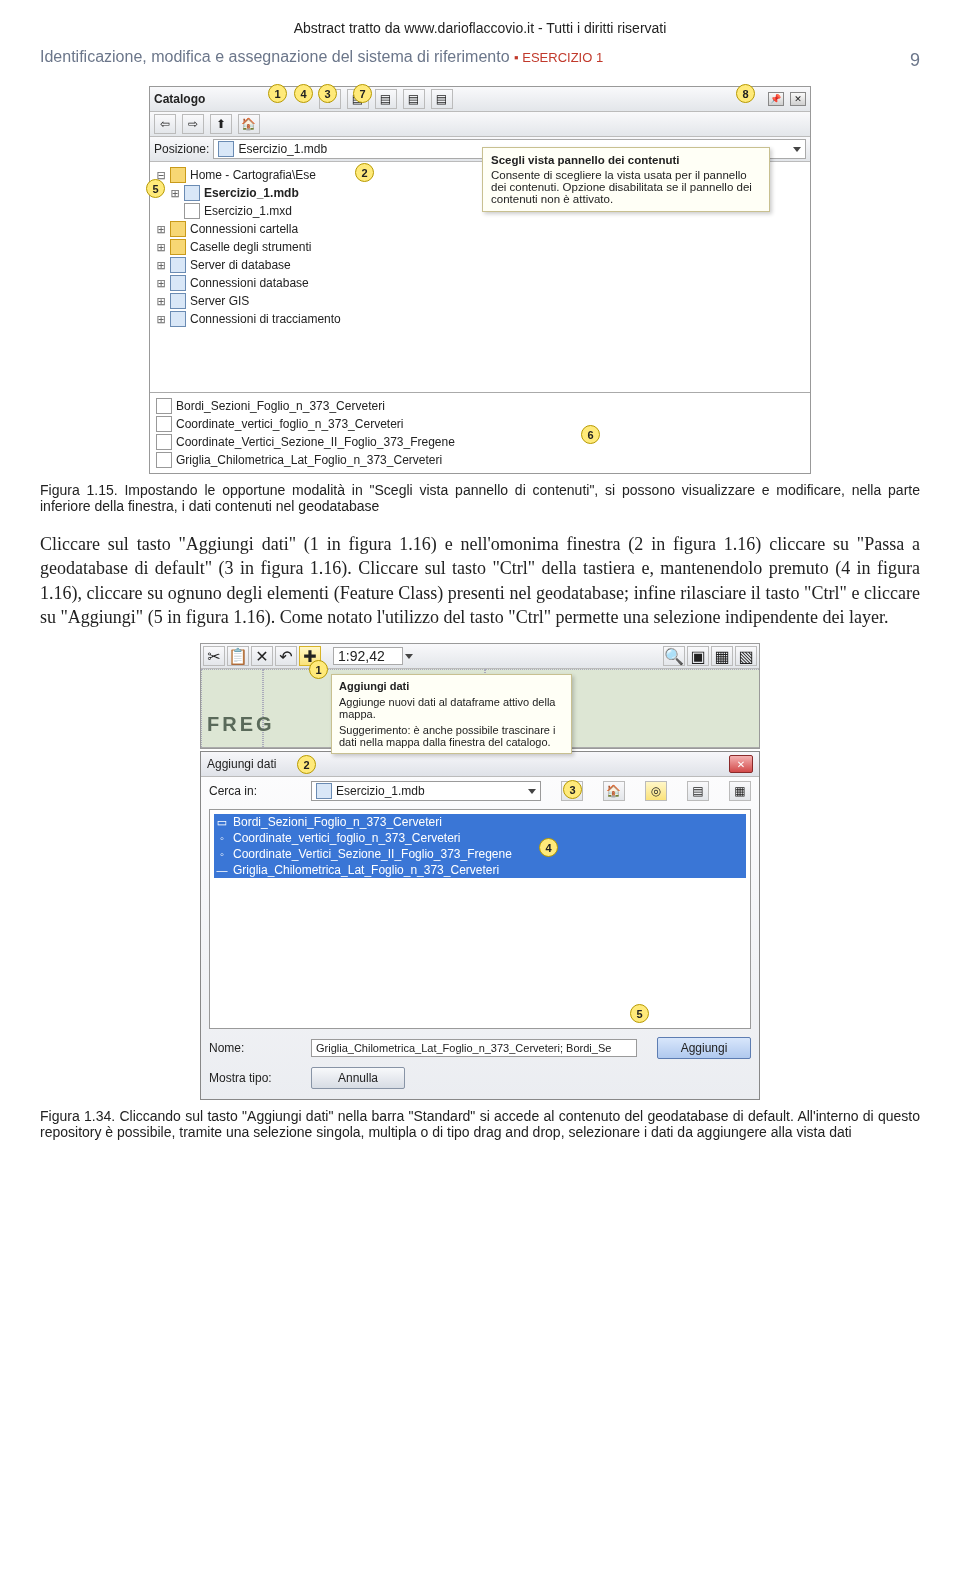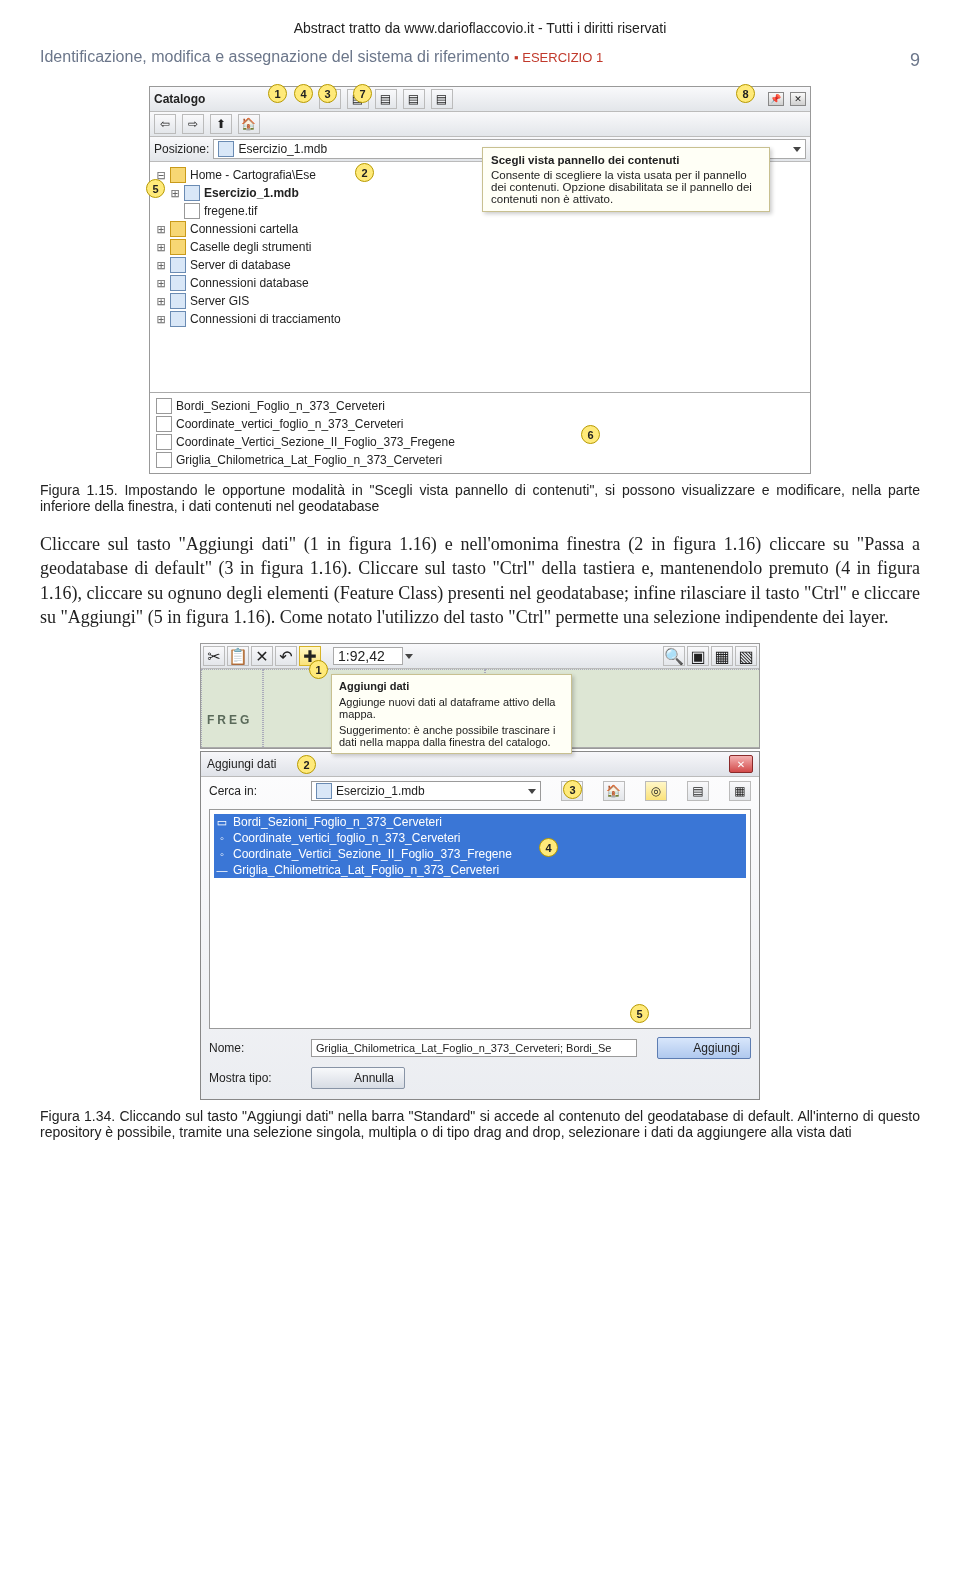--- a/index.html
+++ b/index.html
@@ -138,21 +138,21 @@
   .filelist {
     margin:4px 8px; height:210px; background:#fff; border:1px solid #9a9a9a; padding:4px;
   }
   .filelist .frow { display:flex; align-items:center; gap:4px; padding:1px; }
   .filelist .sel { background:#3a76d6; color:#fff; }
   .textfield { flex:1; background:#fff; border:1px solid #9a9a9a; padding:2px 4px; font-size:11px; overflow:hidden; text-overflow:ellipsis; white-space:nowrap;}
   .btn {
     min-width:72px; padding:3px 10px;
     background:linear-gradient(#f8f9fb,#d7dce4);
     border:1px solid #8894a6; border-radius:2px; font-size:12px;
-    text-align:right;
+    text-align:center;
   }
   .btn.primary { background:linear-gradient(#d8e6fb,#b0c9ee); border-color:#5d7db2;}
 
   .label-fixed { width: 82px; }
 </style>
 </head>
 <body>
 
 <div class="top-header">Abstract tratto da www.darioflaccovio.it - Tutti i diritti riservati</div>
 
@@ -216,21 +216,21 @@
         <span>Home - Cartografia\Ese</span>
       </div>
     <div class="tree-row indent">
         <span class="plus">⊞</span>
         <span class="ico ico-db"></span>
         <b>Esercizio_1.mdb</b>
       </div>
     <div class="tree-row indent">
         <span class="plus">&nbsp;</span>
         <span class="ico ico-file"></span>
-        <span>fregene.tif</span>
+        <span>Esercizio_1.mxd</span>
       </div>
     <div class="tree-row">
         <span class="plus">⊞</span>
         <span class="ico ico-folder"></span>
         <span>Connessioni cartella</span>
       </div>
     <div class="tree-row">
         <span class="plus">⊞</span>
         <span class="ico ico-folder"></span>
         <span>Caselle degli strumenti</span>
@@ -301,21 +301,21 @@
       <span class="tbtn">🔍</span>
       <span class="tbtn">▣</span>
       <span class="tbtn">▦</span>
       <span class="tbtn">▧</span>
     </div>
 
     <div class="map-strip">
       <div class="tile" style="left:0;top:0;width:60px;height:78px;"></div>
       <div class="tile" style="left:62px;top:0;width:220px;height:78px;"></div>
       <div class="tile" style="left:284px;top:0;width:276px;height:78px;"></div>
-      <span style="position:absolute; left:6px; top:44px; font-size:12px; font-weight:bold; color:#5a6a5a; letter-spacing:3px;">FREG</span>
+      <span style="position:absolute; left:6px; top:44px; font-size:20px; font-weight:bold; color:#5a6a5a; letter-spacing:3px;">FREG</span>
     </div>
 
     <div class="p2-tooltip">
       <b>Aggiungi dati</b>
       <div style="margin:4px 0;">Aggiunge nuovi dati al dataframe attivo della mappa.</div>
       <div>Suggerimento: è anche possibile trascinare i dati nella mappa dalla finestra del catalogo.</div>
     </div>
   </div>
 
   <div class="p2-dialog">

